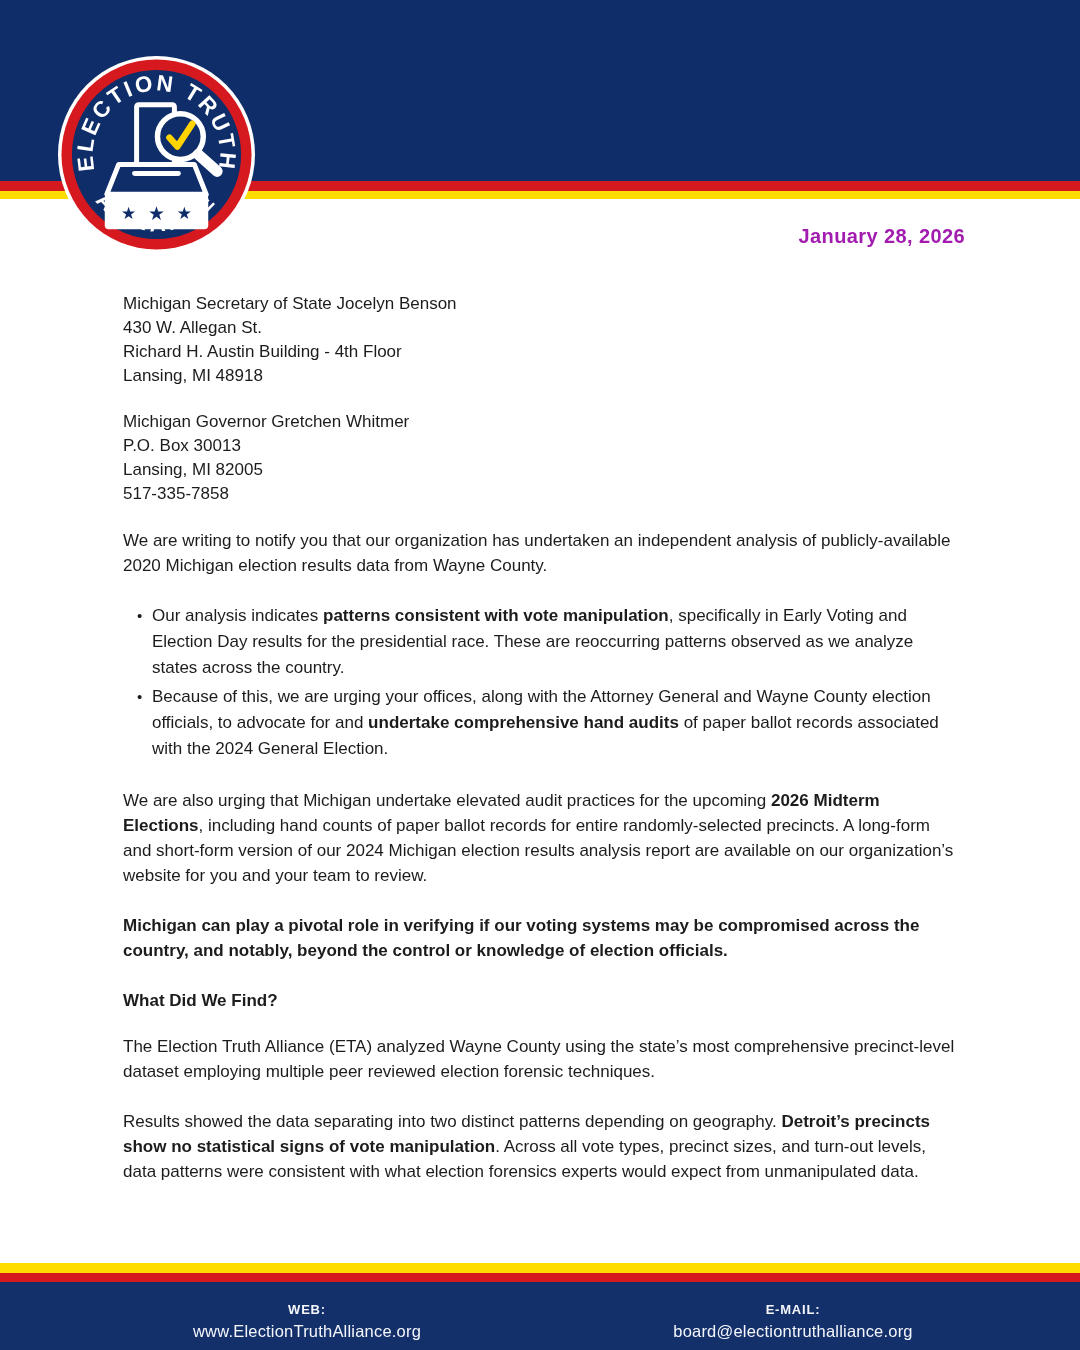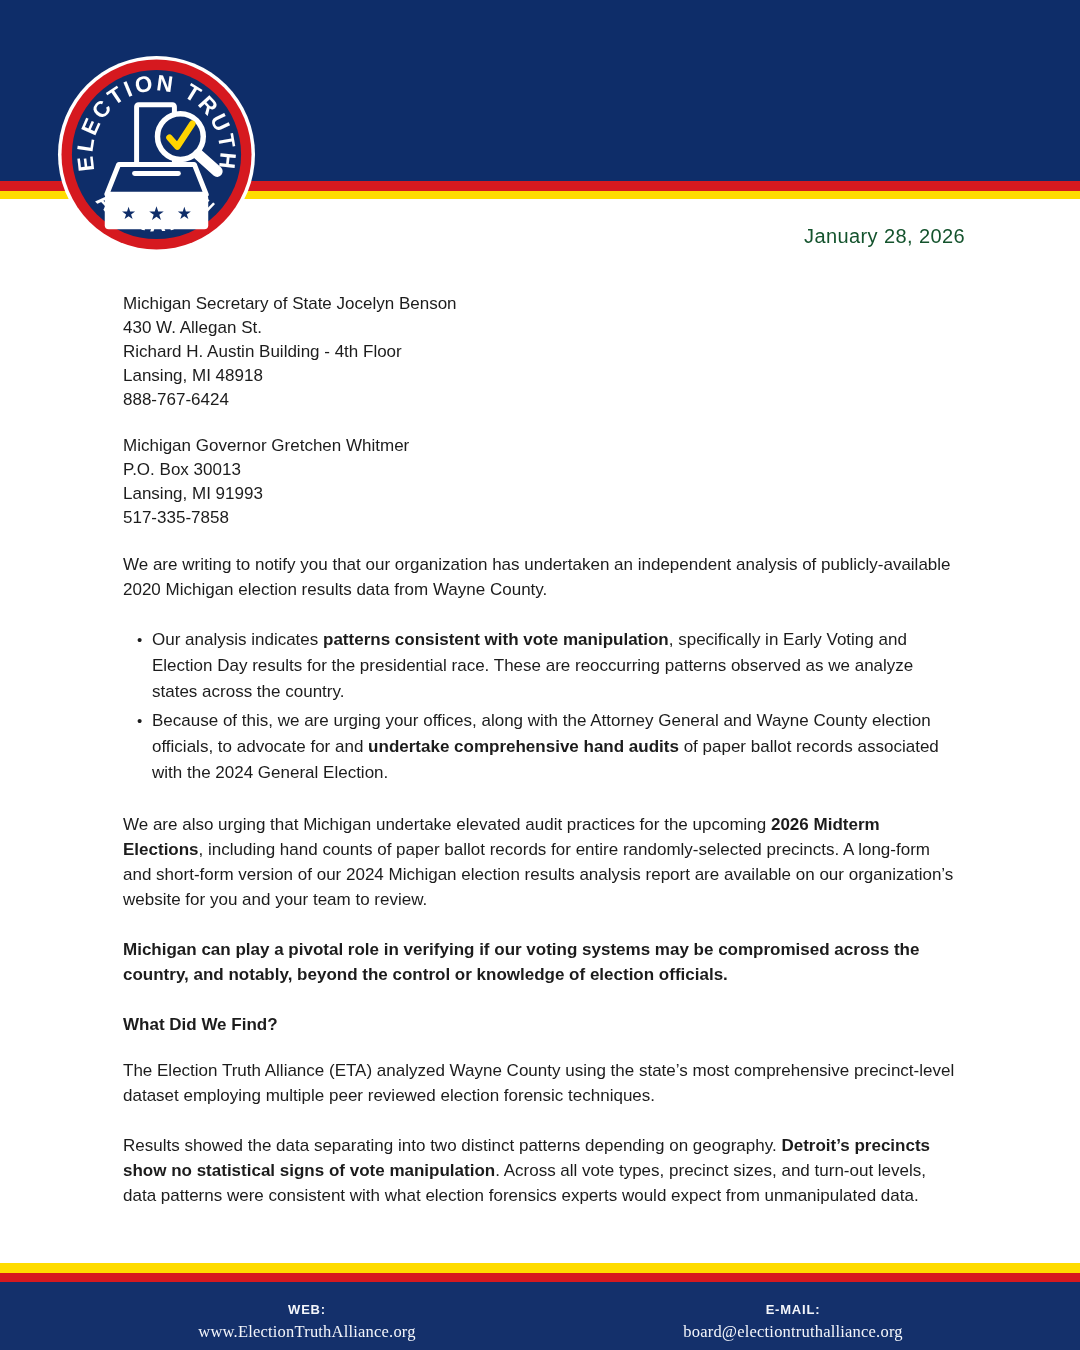--- a/index.html
+++ b/index.html
@@ -26,23 +26,23 @@
     z-index: 5;
   }
   .logo-wrap svg { display: block; width: 100%; height: 100%; }
 
   
   .date-row {
     margin-top: 26px;
     padding-right: 115px;
     text-align: right;
     font-size: 20px;
-    font-weight: 400;
+    font-weight: 700;
     letter-spacing: 0.4px;
-    color: #14532d;
+    color: #a21caf;
   }
 
   
   .letter {
     flex: 1 1 auto;
     margin: 44px 123px 0 123px;
     font-size: 17px;
     line-height: 25px;
   }
   .addr { line-height: 24px; margin-bottom: 22px; }
@@ -62,21 +62,21 @@
 
   
   .footer { flex: 0 0 auto; margin-top: auto; }
   .footer-yellow { height: 10px; background: #ffdc00; }
   .footer-red    { height: 9px;  background: #d6191f; }
   .footer-navy   { height: 68px; background: #14306b; position: relative; color: #f4f6fb; }
   .footer-col { position: absolute; top: 20px; width: 340px; text-align: center; }
   .footer-col.web   { left: 137px; }
   .footer-col.email { left: 623px; }
   .footer-label { font-size: 13px; font-weight: 700; letter-spacing: 0.8px; margin-bottom: 5px; }
-  .footer-value { font-size: 16.5px; font-weight: 400; letter-spacing: 0.2px; font-family: Liberation Serif, serif; }
+  .footer-value { font-size: 16.5px; font-weight: 400; letter-spacing: 0.2px; }
 </style>
 </head>
 <body>
 
 <div class="header">
   <div class="header-navy"></div>
   <div class="stripe-red"></div>
   <div class="stripe-yellow"></div>
 
   <div class="logo-wrap">
@@ -117,27 +117,26 @@
 
 <div class="date-row">January 28, 2026</div>
 
 <main class="letter">
 
   <div class="addr">
     <div class="name">Michigan Secretary of State Jocelyn Benson</div>
     <div>430 W. Allegan St.</div>
     <div>Richard H. Austin Building - 4th Floor</div>
     <div>Lansing, MI 48918</div>
-    <div>888-767-6424</div>
   </div>
 
   <div class="addr">
     <div class="name">Michigan Governor Gretchen Whitmer</div>
     <div>P.O. Box 30013</div>
-    <div>Lansing, MI 91993</div>
+    <div>Lansing, MI 82005</div>
     <div>517-335-7858</div>
   </div>
 
 
   <p class="para"><span>We are writing to notify you that our organization has undertaken an independent analysis of publicly-available 2020 Michigan election results data from Wayne County.</span></p>
 
   <ul class="points">
     <li><span>Our analysis indicates </span><span style="font-weight: 700;">patterns consistent with vote manipulation</span><span>, specifically in Early Voting and Election Day results for the presidential race. These are reoccurring patterns observed as we analyze states across the country.</span></li>
     <li><span>Because of this, we are urging your offices, along with the Attorney General and Wayne County election officials, to advocate for and </span><span style="font-weight: 700;">undertake comprehensive hand audits</span><span> of paper ballot records associated with the </span><span style="font-weight: 400;">2024 General Election</span><span>.</span></li>
   </ul>

